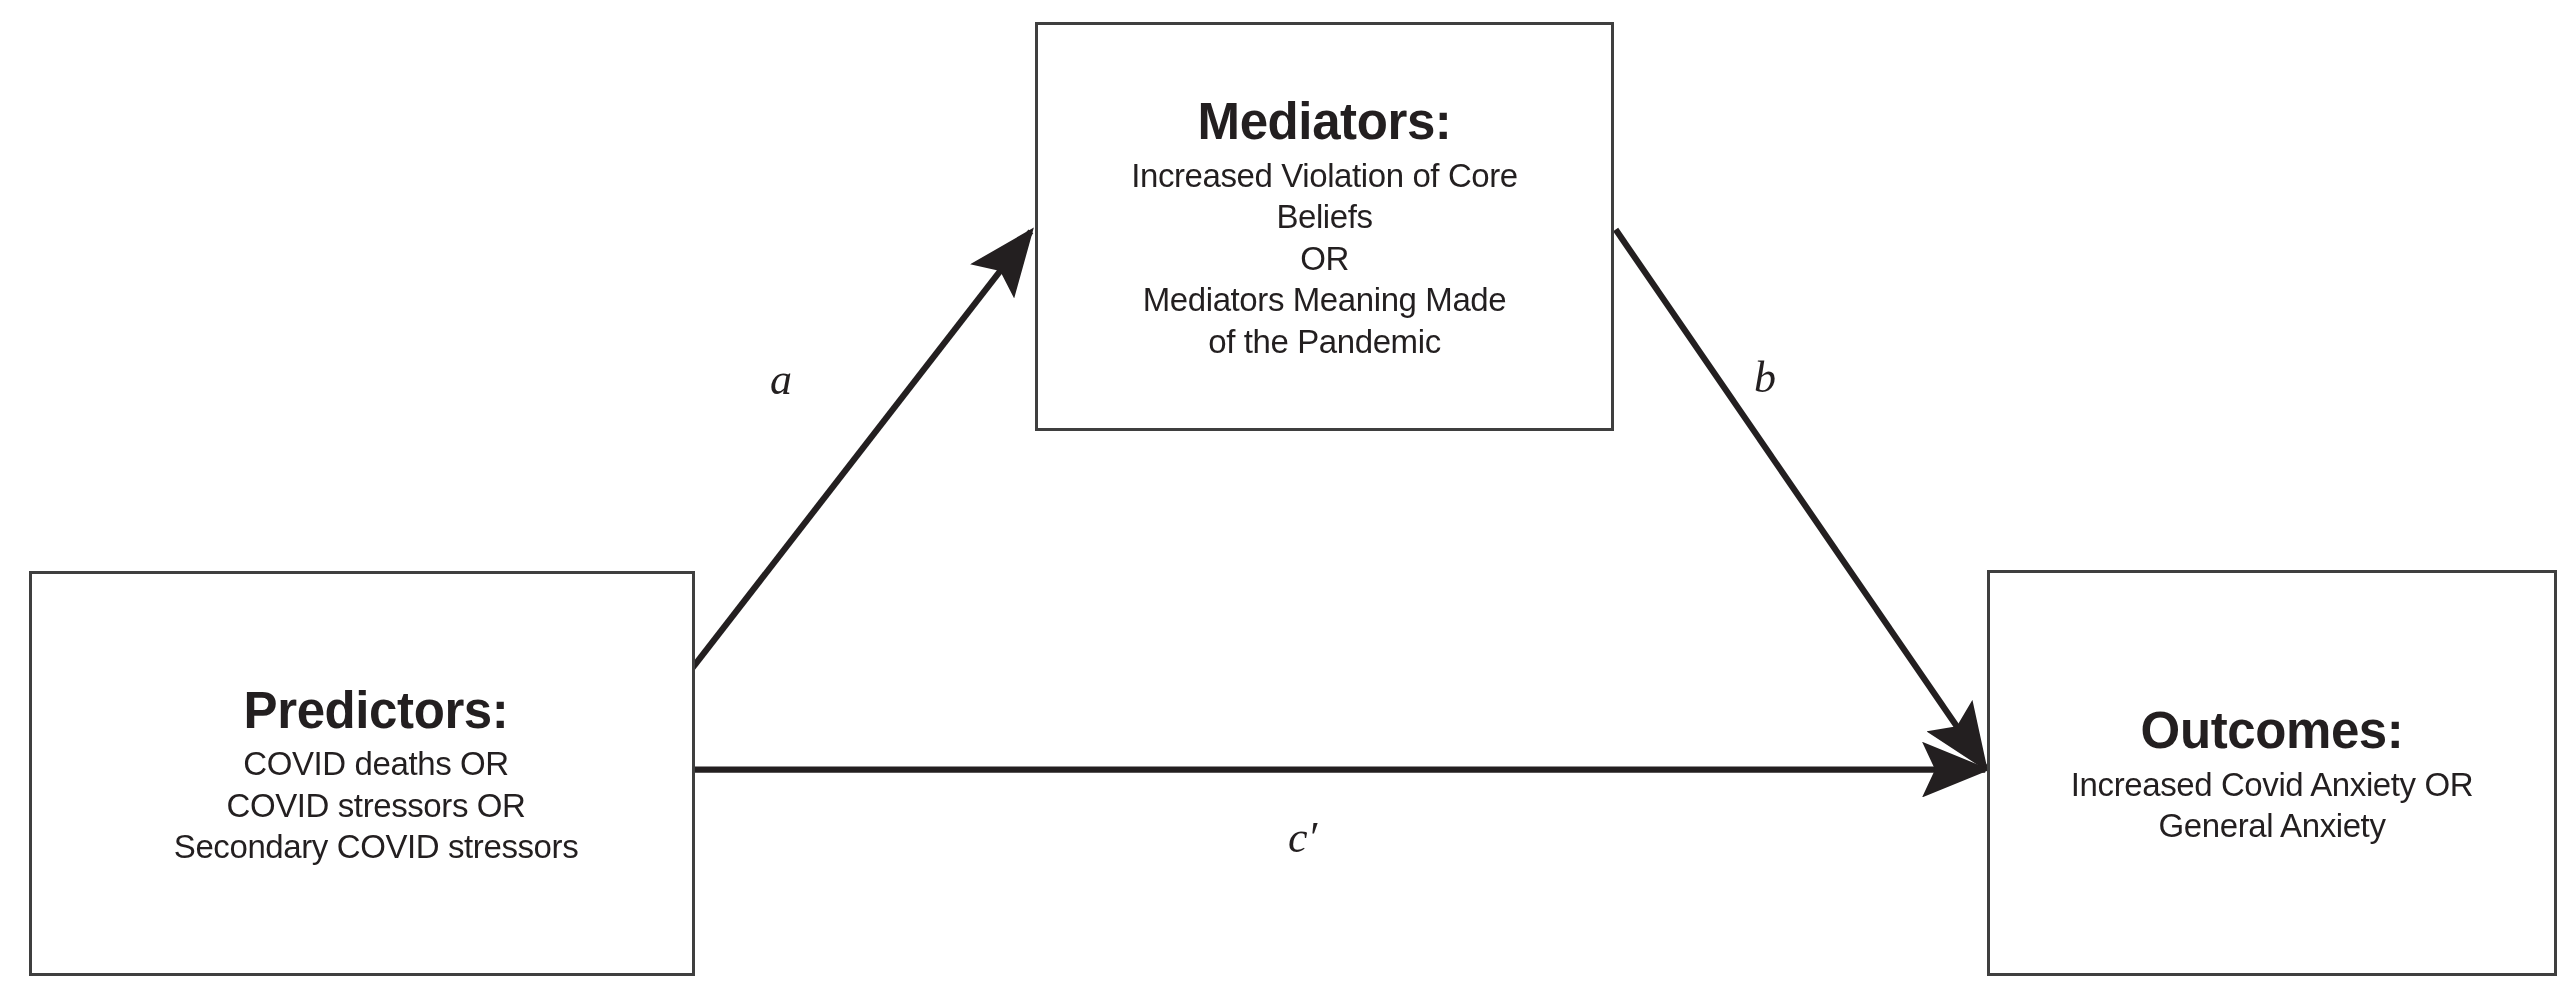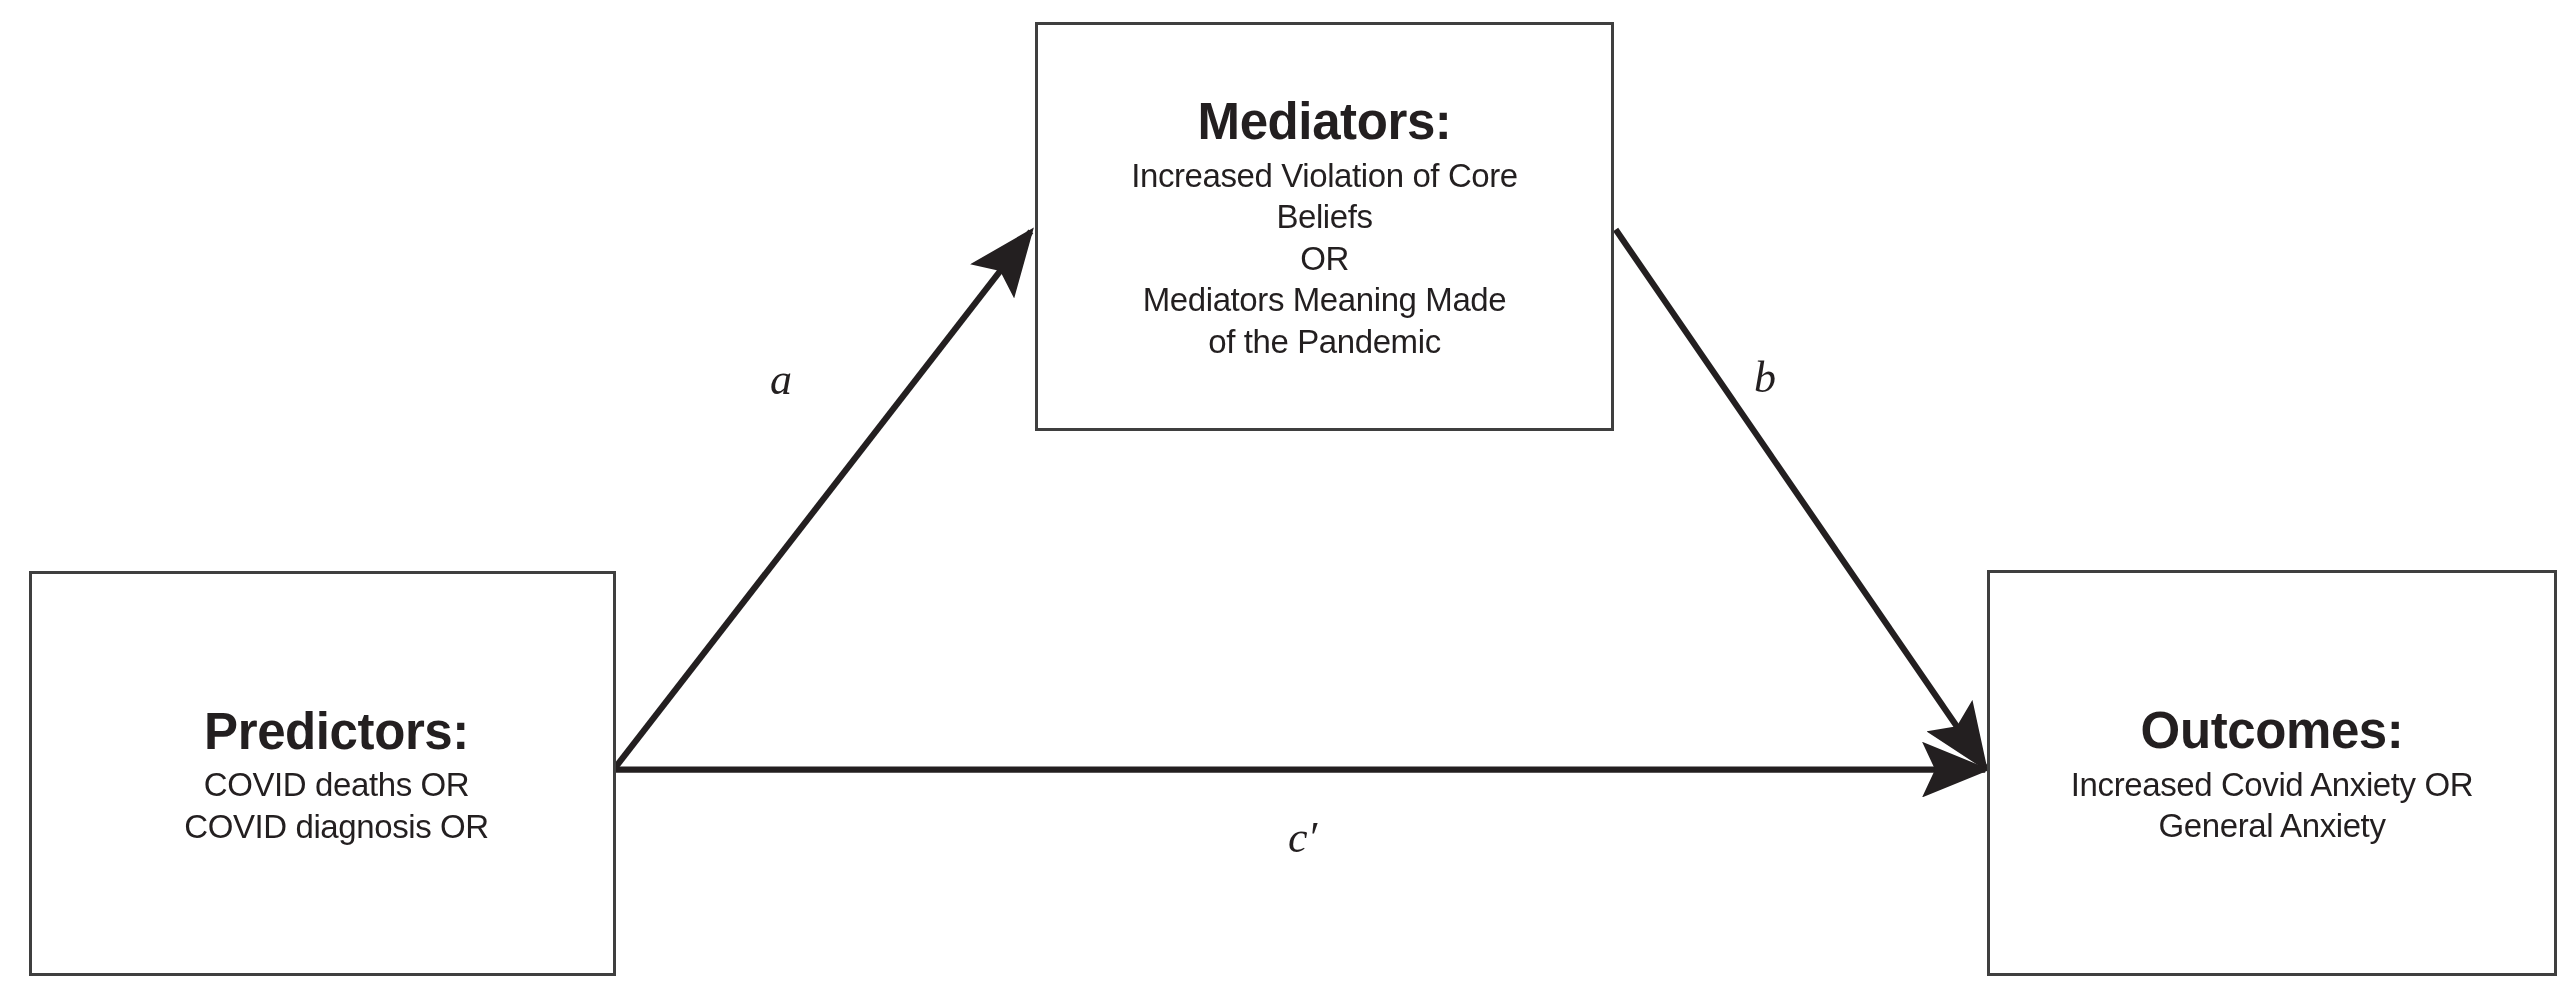--- a/index.html
+++ b/index.html
@@ -53,21 +53,21 @@
   }
   #box-mediators {
     left: 1035px;
     top: 22px;
     width: 579px;
     height: 409px;
   }
   #box-predictors {
     left: 29px;
     top: 571px;
-    width: 587px;
+    width: 666px;
     height: 405px;
     padding-left: 28px;
   }
   #box-outcomes {
     left: 1987px;
     top: 570px;
     width: 570px;
     height: 406px;
   }
   .path-label {
@@ -107,21 +107,22 @@
     <div class="node-line">Increased Violation of Core</div>
     <div class="node-line">Beliefs</div>
     <div class="node-line">OR</div>
     <div class="node-line">Mediators Meaning Made</div>
     <div class="node-line">of the Pandemic</div>
   </div>
 
   <div class="node-box" id="box-predictors">
     <div class="node-title">Predictors:</div>
     <div class="node-line">COVID deaths OR</div>
-    <div class="node-line">COVID diagnosis OR</div>
+    <div class="node-line">COVID stressors OR</div>
+    <div class="node-line">Secondary COVID stressors</div>
   </div>
 
   <div class="node-box" id="box-outcomes">
     <div class="node-title">Outcomes:</div>
     <div class="node-line">Increased Covid Anxiety OR</div>
     <div class="node-line">General Anxiety</div>
   </div>
 
   <div class="path-label" id="label-a">a</div>
   <div class="path-label" id="label-b">b</div>

